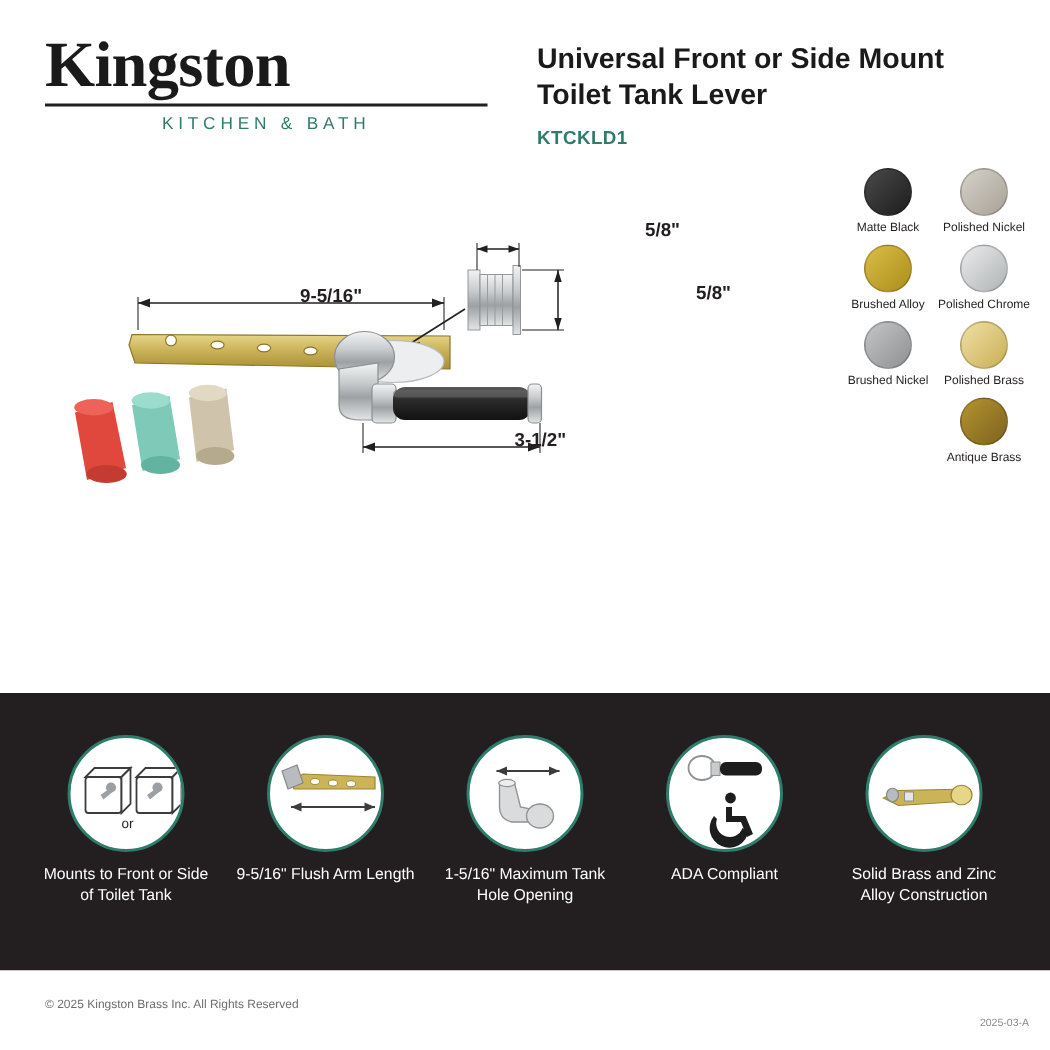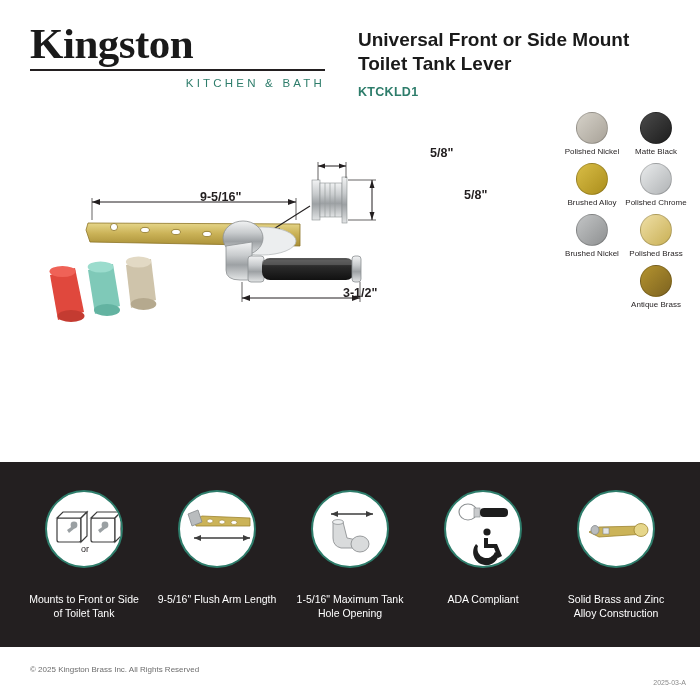--- a/index.html
+++ b/index.html
@@ -22,21 +22,21 @@
     font-size:43px;
     letter-spacing:-0.5px;
     line-height:1;
     color:#1a1a1a;
   }
   .brand-rule { height:2px; background:#231f20; margin-top:4px; width:100%; }
   .brand-sub {
     font-size:11.5px;
     letter-spacing:3.2px;
     color:#2e7d6b;
-    text-align:right;
+    text-align:center;
     margin-top:6px;
     font-weight:normal;
   }
   .title-block { position:absolute; left:358px; top:28px; width:320px; }
   .prod-title {
     font-size:19px;
     font-weight:bold;
     line-height:1.28;
     color:#1a1a1a;
   }
@@ -97,21 +97,21 @@
   .feat { width:120px; text-align:center; padding-top:12px; }
   .feat .circle {
     width:78px; height:78px; border-radius:50%;
     background:#ffffff;
     border:2px solid #2e7d6b;
     margin:0 auto;
     position:relative;
     overflow:hidden;
   }
   .feat .cap {
-    margin-top:24px;
+    margin-top:8px;
     font-size:10.5px;
     line-height:1.35;
     color:#ffffff;
   }
 
   
   .footer { position:absolute; left:0; top:647px; width:700px; height:53px; background:#ffffff; }
   .copyright {
     position:absolute; left:30px; top:18px;
     font-size:8px; color:#6d6d6d;
@@ -137,26 +137,26 @@
   </div>
   <div class="title-block">
     <div class="prod-title">Universal Front or Side Mount Toilet Tank Lever</div>
     <div class="prod-sku">KTCKLD1</div>
   </div>
 </div>
 
 <div class="finishes">
   <div class="finish-row">
     <div class="finish">
+      <div class="dot" style="background:linear-gradient(135deg,#4a4a4a,#1d1d1d);"></div>
+      <div class="nm">Matte Black</div>
+    </div>
+    <div class="finish">
       <div class="dot" style="background:linear-gradient(135deg,#d6d2c9,#a8a298);"></div>
       <div class="nm">Polished Nickel</div>
-    </div>
-    <div class="finish">
-      <div class="dot" style="background:linear-gradient(135deg,#4a4a4a,#1d1d1d);"></div>
-      <div class="nm">Matte Black</div>
     </div>
   </div>
   <div class="finish-row">
     <div class="finish">
       <div class="dot" style="background:linear-gradient(135deg,#d9bd46,#ab8e1c);"></div>
       <div class="nm">Brushed Alloy</div>
     </div>
     <div class="finish">
       <div class="dot" style="background:linear-gradient(135deg,#e9ebec,#b0b3b5);"></div>
       <div class="nm">Polished Chrome</div>

